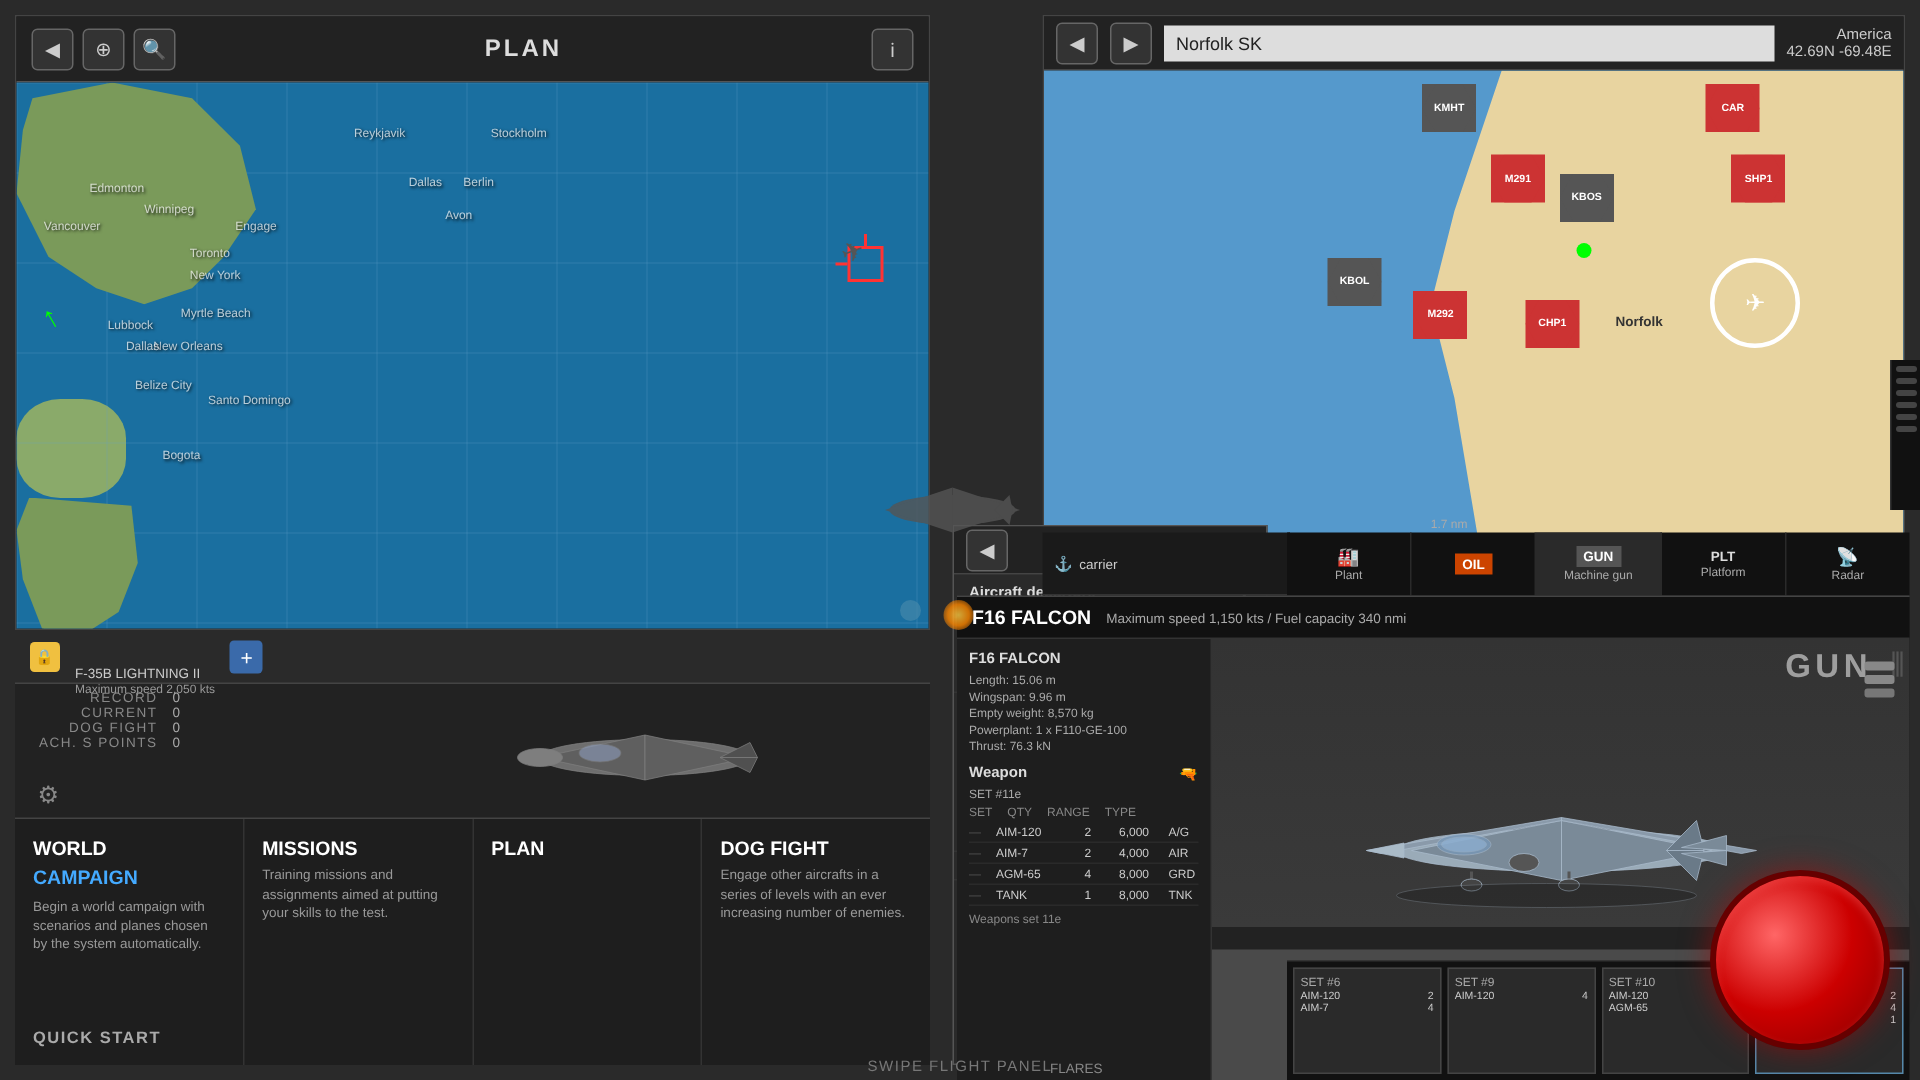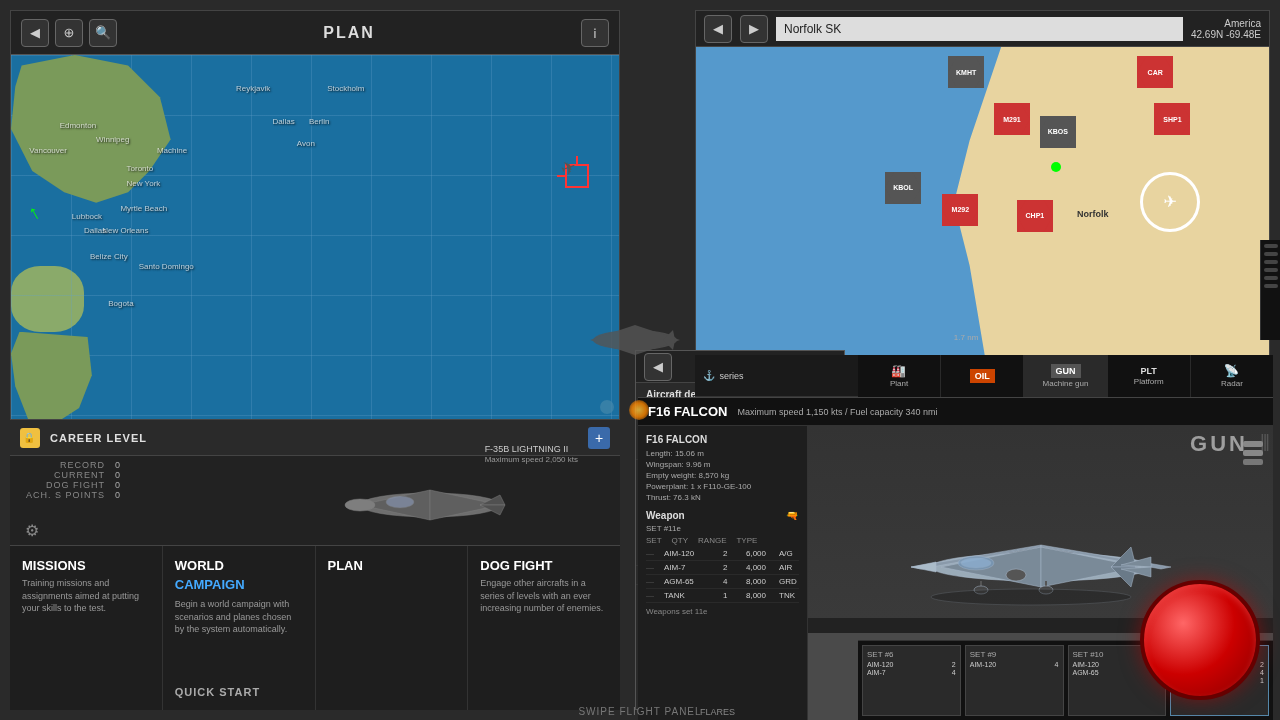--- a/index.html
+++ b/index.html
@@ -503,21 +503,21 @@
       height: 10px;
       background: #00ff00;
       border-radius: 50%;
       left: 62%;
       top: 37%;
     }
 
     
     .dist-line {
       position: absolute;
-      bottom: 17px;
+      bottom: 5px;
       left: 45%;
       color: #aaa;
       font-size: 8px;
     }
 
     
     .aircraft-details {
       position: absolute;
       top: 397px;
       left: 638px;
@@ -841,21 +841,21 @@
       <div class="world-map">
         <div class="map-grid"></div>
 
         <div class="land-north-america"></div>
         <div class="land-greenland"></div>
         <div class="land-europe"></div>
 
         <span class="city-label" style="left:3%;top:25%">Vancouver</span>
         <span class="city-label" style="left:8%;top:18%">Edmonton</span>
         <span class="city-label" style="left:14%;top:22%">Winnipeg</span>
-        <span class="city-label" style="left:24%;top:25%">Machine</span>
+        <span class="city-label" style="left:24%;top:25%">Engage</span>
         <span class="city-label" style="left:19%;top:34%">New York</span>
         <span class="city-label" style="left:18%;top:41%">Myrtle Beach</span>
         <span class="city-label" style="left:15%;top:47%">New Orleans</span>
         <span class="city-label" style="left:13%;top:54%">Belize City</span>
         <span class="city-label" style="left:21%;top:57%">Santo Domingo</span>
         <span class="city-label" style="left:16%;top:67%">Bogota</span>
         <span class="city-label" style="left:43%;top:17%">Dallas</span>
         <span class="city-label" style="left:37%;top:8%">Reykjavik</span>
         <span class="city-label" style="left:52%;top:8%">Stockholm</span>
         <span class="city-label" style="left:49%;top:17%">Berlin</span>
@@ -872,21 +872,20 @@
 
         <div style="position:absolute;bottom:5px;right:5px;width:14px;height:14px;background:#4488aa;border-radius:50%;opacity:0.7;"></div>
       </div>
     </div>
   </div>
 
   <div class="bottom-left">
 
     <div class="career-bar">
       <div class="career-icon">🔒</div>
-      <div class="career-title">CAREER LEVEL</div>
       <div class="career-plane-label">
         <span>F-35B LIGHTNING II</span><br>
         <span style="font-size:8px;color:#999">Maximum speed 2,050 kts</span>
       </div>
       <div class="career-add-btn">+</div>
     </div>
 
     <div style="position:absolute;top:40px;left:15px;">
       <div class="stat-row">
         <span class="stat-label">RECORD</span>
@@ -922,31 +921,31 @@
           <ellipse cx="50" cy="45" rx="15" ry="6" fill="#888"></ellipse>
 
           <ellipse cx="90" cy="42" rx="14" ry="6" fill="#99aacc" opacity="0.6"></ellipse>
         </g>
       </svg>
     </div>
 
     <div style="position:absolute;bottom:170px;left:15px;color:#888;font-size:16px;cursor:pointer;">⚙</div>
 
     <div class="missions-bar">
-
-      <div class="mission-item">
-        <div class="mission-title">MISSIONS</div>
-        <div class="mission-desc">Training missions and assignments aimed at putting your skills to the test.</div>
-      </div>
 
       <div class="mission-item">
         <div class="mission-title">WORLD</div>
         <div class="mission-subtitle">CAMPAIGN</div>
         <div class="mission-desc">Begin a world campaign with scenarios and planes chosen by the system automatically.</div>
         <div class="quick-start">QUICK START</div>
+      </div>
+
+      <div class="mission-item">
+        <div class="mission-title">MISSIONS</div>
+        <div class="mission-desc">Training missions and assignments aimed at putting your skills to the test.</div>
       </div>
 
       <div class="mission-item">
         <div class="mission-title">PLAN</div>
       </div>
 
       <div class="mission-item">
         <div class="mission-title">DOG FIGHT</div>
         <div class="mission-desc">Engage other aircrafts in a series of levels with an ever increasing number of enemies.</div>
       </div>
@@ -1079,21 +1078,21 @@
       <div class="save-btn">SAVE</div>
     </div>
 
     <div style="padding:2px 10px;">
       <span style="color:#ccc;font-size:9px;">F16 FALCON</span>
     </div>
   </div>
 
   <div style="position:absolute;top:355px;left:695px;width:165px;height:42px;background:#1a1a1a;display:flex;align-items:center;padding:0 8px;gap:4px;border-right:1px solid #333;border-bottom:1px solid #333;">
     <span style="color:#aaa;font-size:10px;">⚓</span>
-    <span style="color:#ccc;font-size:9px;">series</span>
+    <span style="color:#ccc;font-size:9px;">carrier</span>
   </div>
 
   <div class="icon-toolbar">
 
     <div class="it-item">
       <span class="it-icon">🏭</span>
       <span class="it-label">Plant</span>
     </div>
 
     <div class="it-item">

